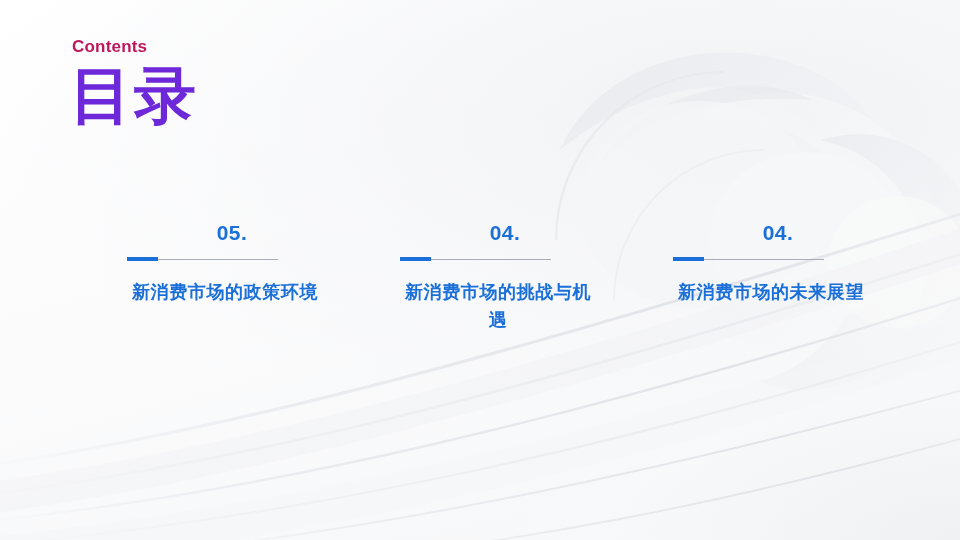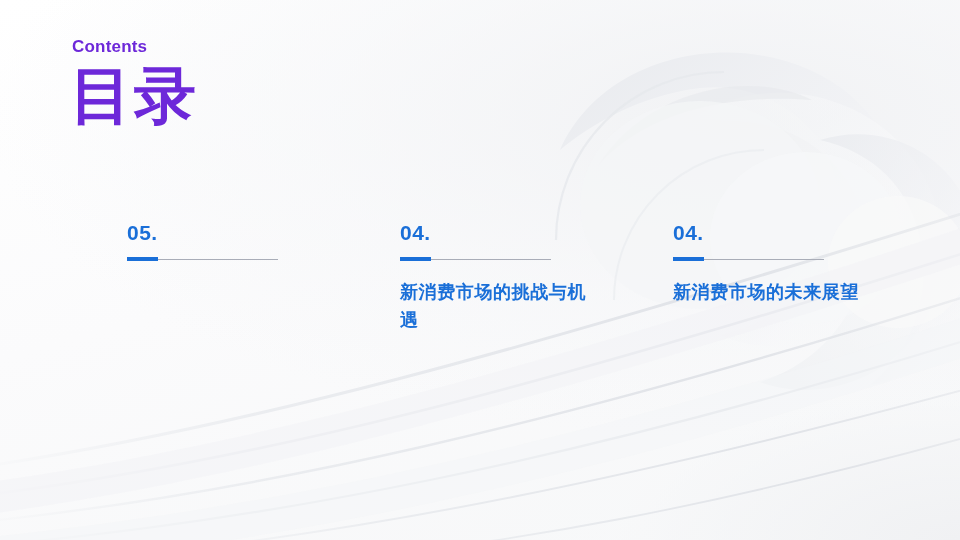--- a/index.html
+++ b/index.html
@@ -50,21 +50,21 @@
   .header {
     position: absolute;
     left: 70px;
     top: 38px;
   }
 
   .eyebrow {
     font-size: 17px;
     font-weight: 700;
     letter-spacing: 0.2px;
-    color: #6d28d9;
+    color: #be185d;
     line-height: 1;
     margin: 0 0 9px 2px;
   }
 
   .title-cn {
     font-size: 62px;
     font-weight: 700;
     color: #6d28d9;
     line-height: 1.02;
     letter-spacing: 2px;
@@ -78,20 +78,21 @@
     left: 127px;
     top: 222px;
     width: 790px;
     display: flex;
     gap: 63px;
   }
 
   .col {
     width: 210px;
     flex: 0 0 210px;
+    text-align: center;
   }
 
   .col-num {
     font-size: 21px;
     font-weight: 700;
     color: #1a6fd8;
     letter-spacing: 0.5px;
     line-height: 1;
     margin-bottom: 14px;
   }
@@ -200,20 +201,21 @@
   </div>
 
   <div class="columns">
 
     <div class="col">
       <div class="col-num">05.</div>
       <div class="rule">
         <span class="rule-thin"></span>
         <span class="rule-thick"></span>
       </div>
+      <div class="col-label">新消费市场的政策环境</div>
     </div>
 
     <div class="col">
       <div class="col-num">04.</div>
       <div class="rule">
         <span class="rule-thin"></span>
         <span class="rule-thick"></span>
       </div>
       <div class="col-label">新消费市场的挑战与机遇</div>
     </div>

